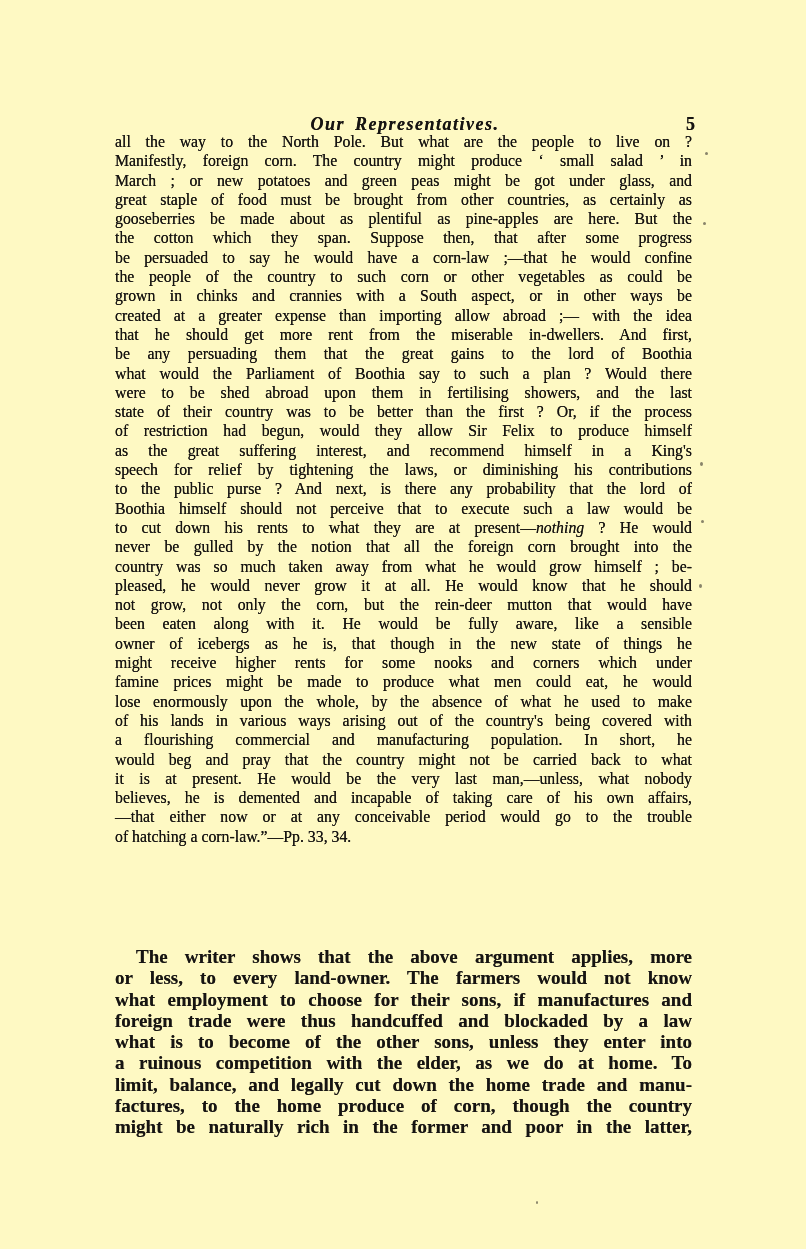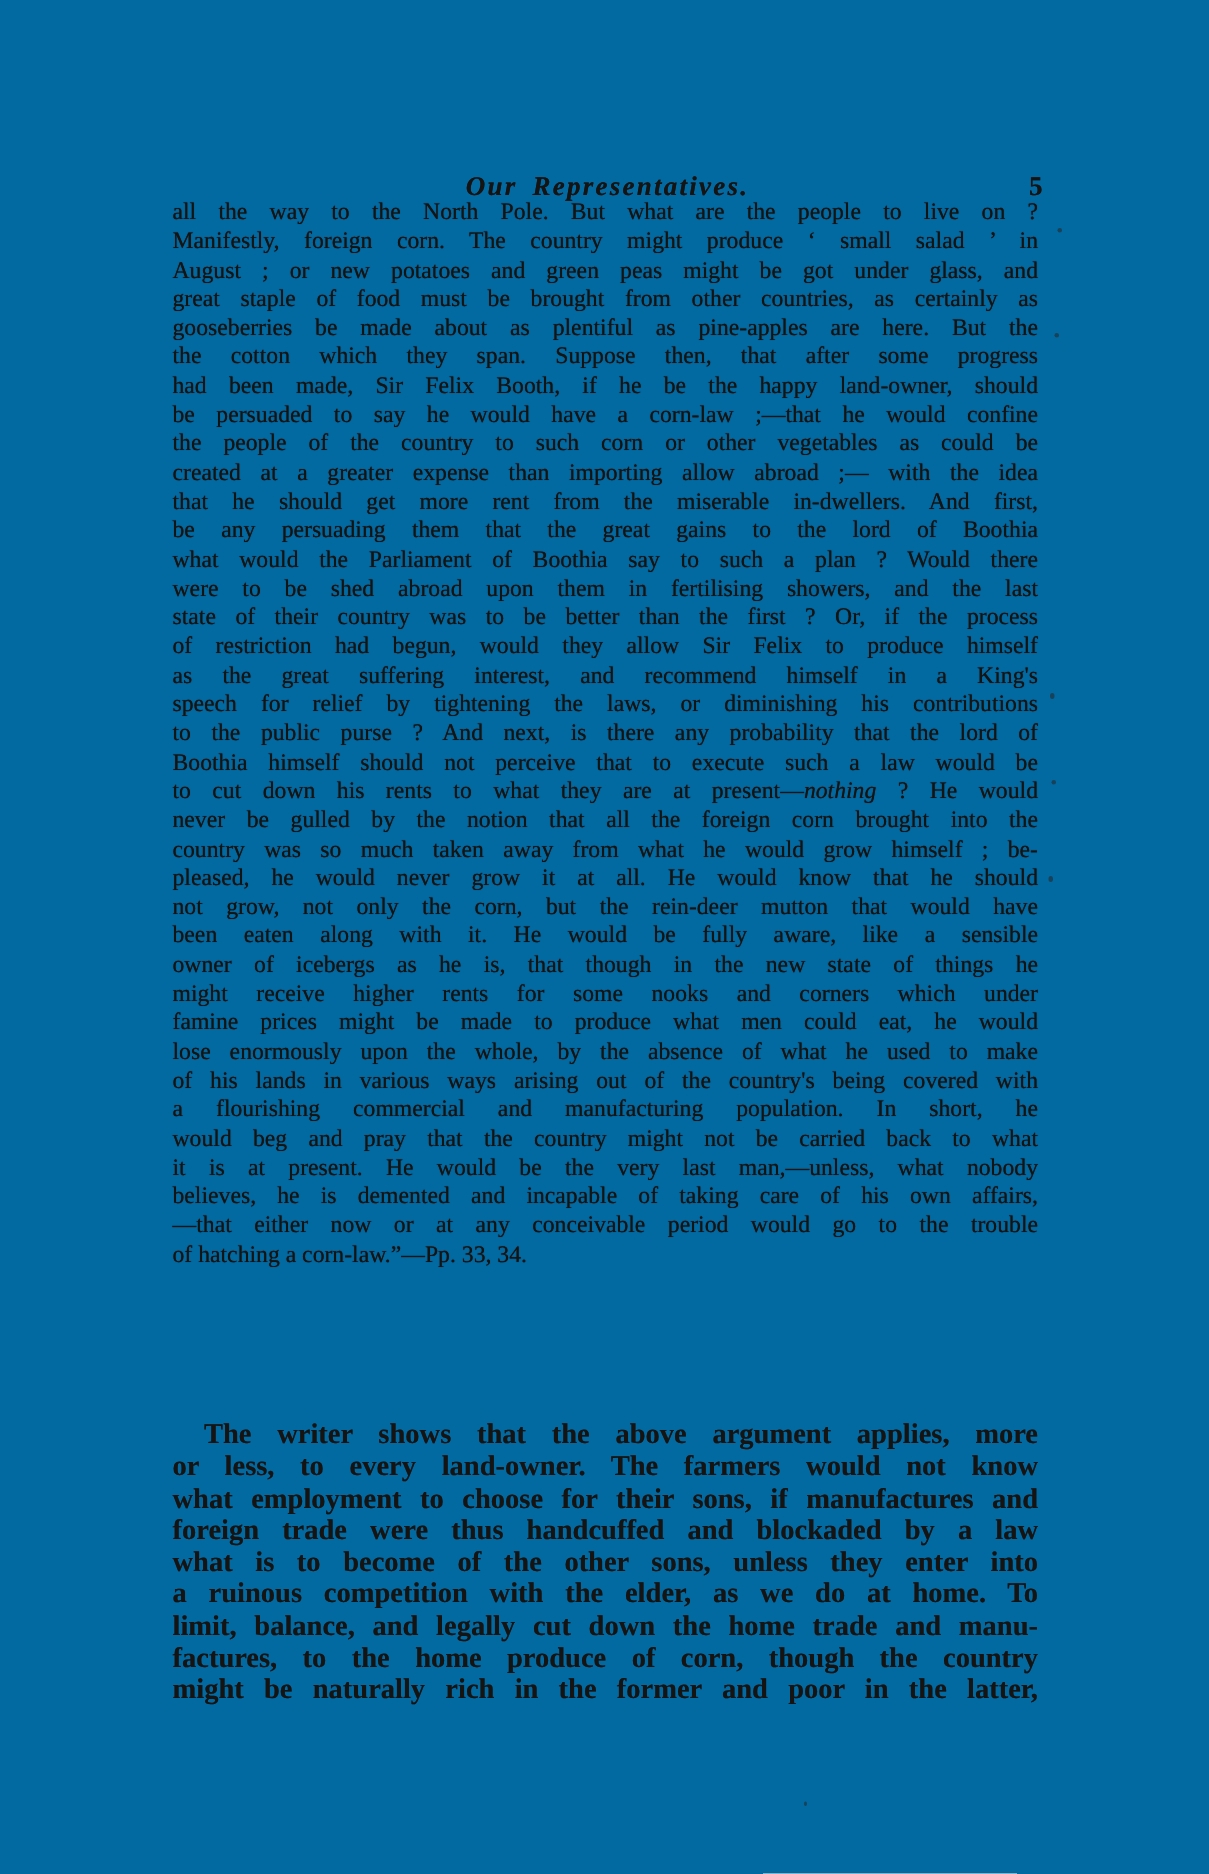--- a/index.html
+++ b/index.html
@@ -4,21 +4,21 @@
 <style>
   html, body {
     margin: 0;
     padding: 0;
     background: #e8e8e4;
   }
   .page {
     position: relative;
     width: 806px;
     height: 1249px;
-    background: #0369a1;
+    background: #fef9c3;
     overflow: hidden;
     font-family: "Liberation Serif", "DejaVu Serif", serif;
     color: #161412;
   }
   
   .running-header {
     position: absolute;
     top: 114px;
     left: 115px;
     width: 580px;
@@ -93,27 +93,27 @@
 <div class="page">
 
   <div class="running-header">
     <div class="running-title">Our Representatives.</div>
     <div class="page-number">5</div>
   </div>
 
   <div class="quote-block">
       <div class="line"><span>all the way to the North Pole.  But what are the people to live on ?</span></div>
       <div class="line"><span>Manifestly, foreign corn.  The country might produce ‘ small salad ’ in</span></div>
-      <div class="line"><span>August ; or new potatoes and green peas might be got under glass, and</span></div>
+      <div class="line"><span>March ; or new potatoes and green peas might be got under glass, and</span></div>
       <div class="line"><span>great staple of food must be brought from other countries, as certainly as</span></div>
       <div class="line"><span>gooseberries be made about as plentiful as pine-apples are here.  But the</span></div>
       <div class="line"><span>the cotton which they span.  Suppose then, that after some progress</span></div>
-      <div class="line"><span>had been made, Sir Felix Booth, if he be the happy land-owner, should</span></div>
       <div class="line"><span>be persuaded to say he would have a corn-law ;—that he would confine</span></div>
       <div class="line"><span>the people of the country to such corn or other vegetables as could be</span></div>
+      <div class="line"><span>grown in chinks and crannies with a South aspect, or in other ways be</span></div>
       <div class="line"><span>created at a greater expense than importing allow abroad ;— with the idea</span></div>
       <div class="line"><span>that he should get more rent from the miserable in-dwellers.  And first,</span></div>
       <div class="line"><span>be any persuading them that the great gains to the lord of Boothia</span></div>
       <div class="line"><span>what would the Parliament of Boothia say to such a plan ?  Would there</span></div>
       <div class="line"><span>were to be shed abroad upon them in fertilising showers, and the last</span></div>
       <div class="line"><span>state of their country was to be better than the first ?  Or, if the process</span></div>
       <div class="line"><span>of restriction had begun, would they allow Sir Felix to produce himself</span></div>
       <div class="line"><span>as the great suffering interest, and recommend himself in a King's</span></div>
       <div class="line"><span>speech for relief by tightening the laws, or diminishing his contributions</span></div>
       <div class="line"><span>to the public purse ?  And next, is there any probability that the lord of</span></div>

